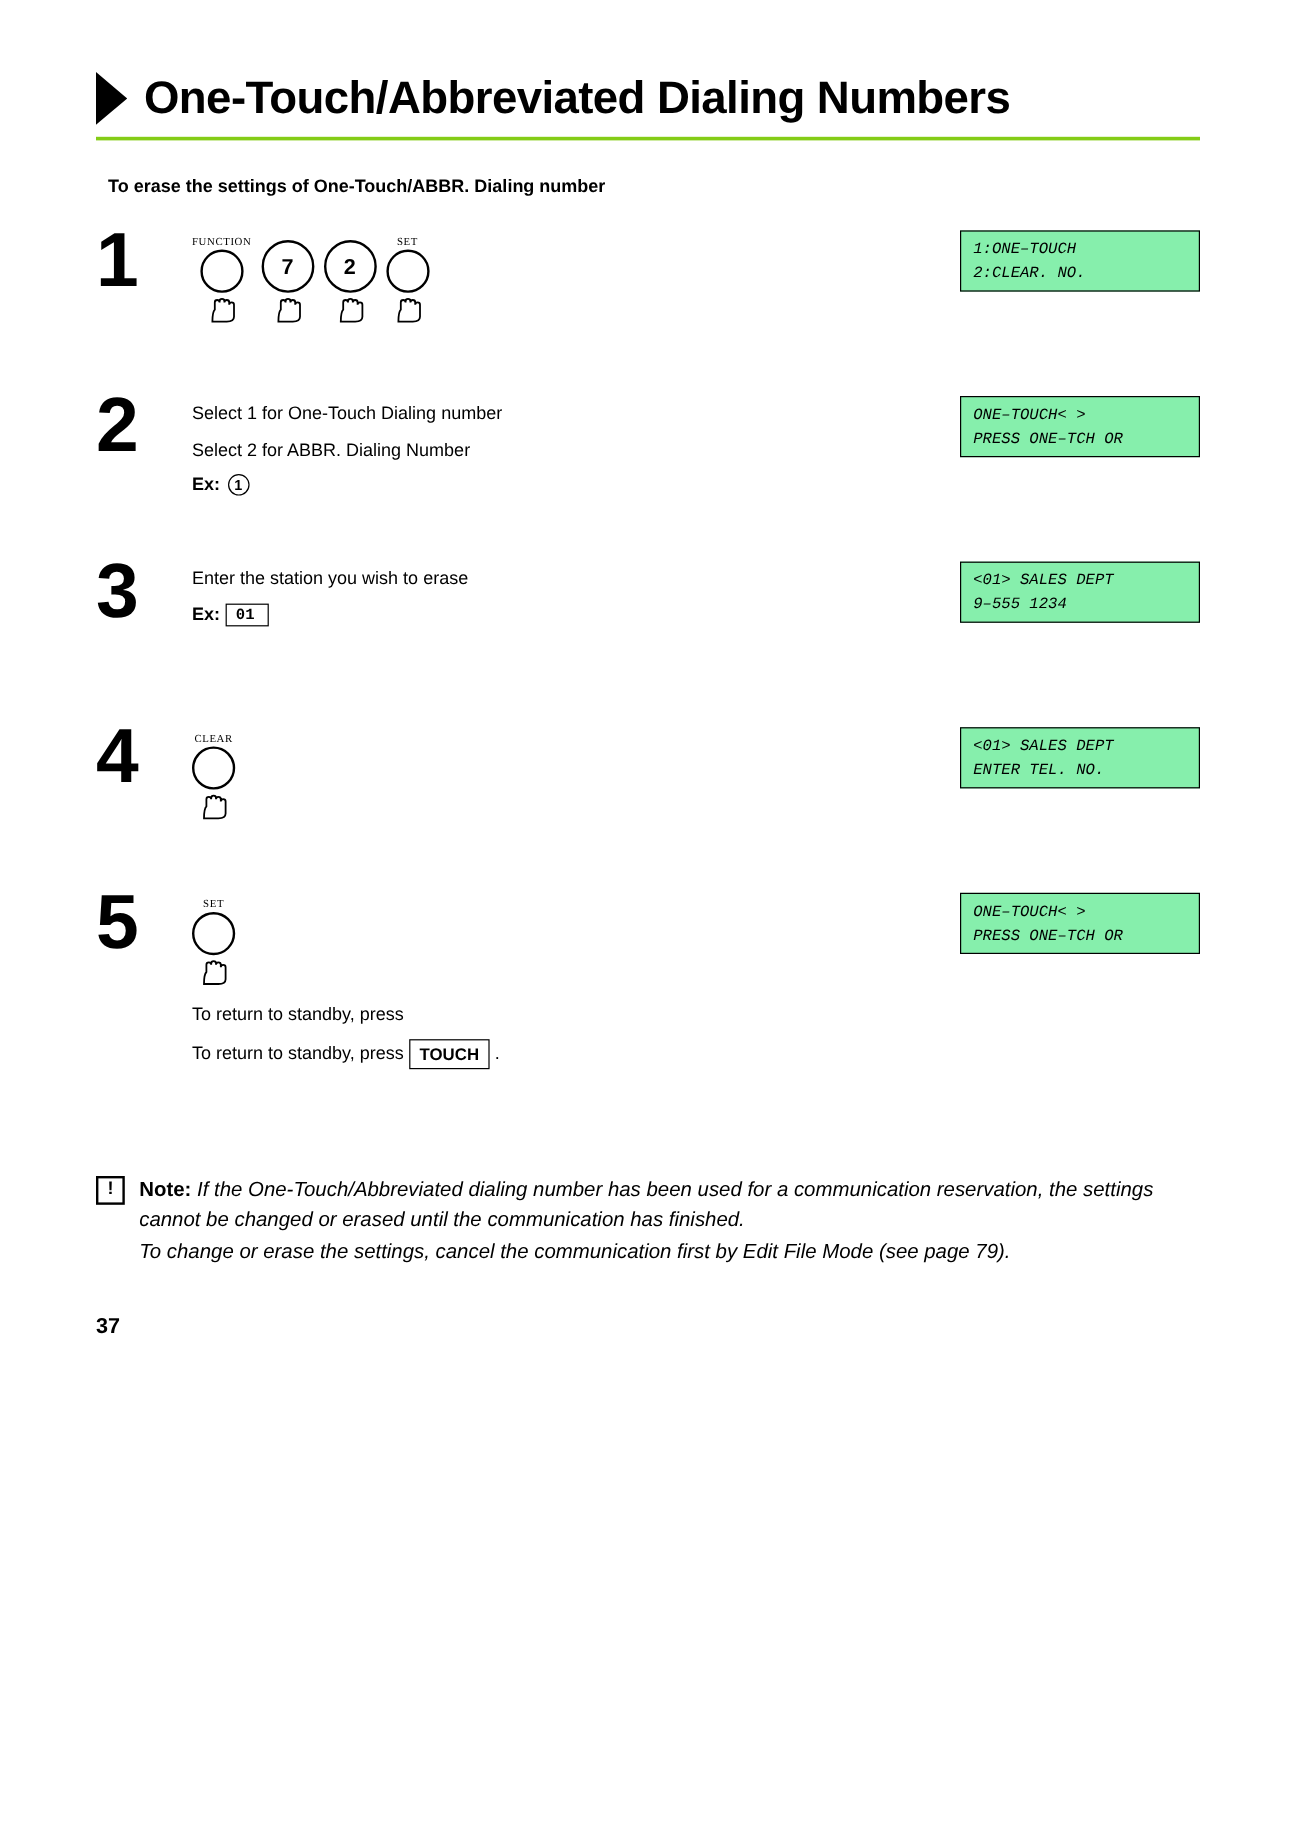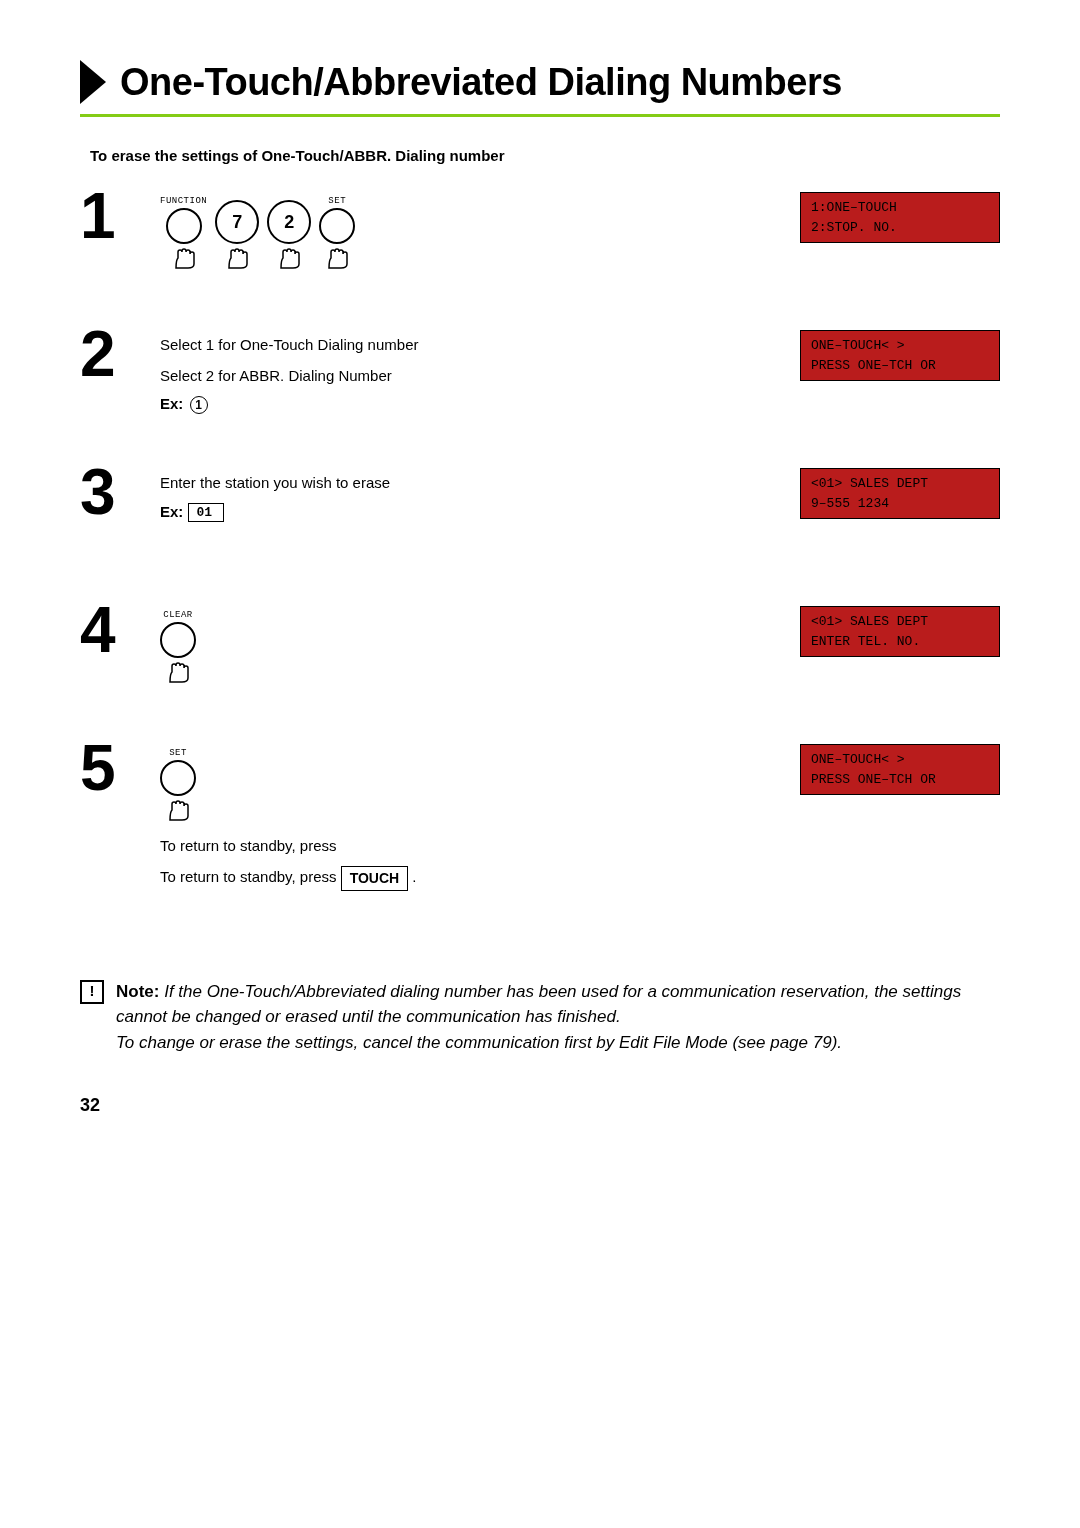--- a/index.html
+++ b/index.html
@@ -70,38 +70,39 @@
     }
 
     
     .lcd-box {
       border: 1.5px solid #000;
       padding: 5px 10px;
       font-size: 13px;
       font-family: 'Courier New', monospace;
       line-height: 1.5;
       min-width: 170px;
-      background: #b91c1c;
+      background: #86efac;
+      font-style: italic;
     }
 
     
     .key-row {
       display: flex;
       align-items: flex-end;
       gap: 8px;
       margin-bottom: 8px;
     }
 
     
     .key-label {
       font-size: 9px;
       text-align: center;
       display: block;
       margin-bottom: 2px;
-      font-family: Liberation Mono, monospace;
+      font-family: Liberation Serif, serif;
       letter-spacing: 0.5px;
     }
     .key-group {
       display: flex;
       flex-direction: column;
       align-items: center;
     }
     .round-key {
       width: 44px;
       height: 44px;
@@ -260,21 +261,21 @@
             <div class="round-key-small"></div>
             <span class="finger-icon"><svg width="32" height="24" viewBox="0 0 32 24" xmlns="http://www.w3.org/2000/svg">
     <path d="M8,22 Q8,14 10,12 L10,6 Q10,4 12,4 Q14,4 14,6 L14,5 Q14,3 16,3 Q18,3 18,5 L18,6 Q18,4 20,4 Q22,4 22,6 L22,8 Q22,6 24,6 Q26,6 26,8 L26,18 Q26,22 20,22 Z" fill="none" stroke="#000" stroke-width="1.5"></path>
   </svg></span>
           </div>
         </div>
       </div>
       <div class="step-right">
         <div class="lcd-box">
           <div>1:ONE–TOUCH</div>
-          <div>2:STOP.  NO.</div>
+          <div>2:CLEAR.  NO.</div>
         </div>
       </div>
     </div>
     <div class="step-row">
       <div class="step-number">2</div>
       <div class="step-content">
         <p class="step-text">Select 1 for One-Touch Dialing number</p>
         <p class="step-text">Select 2 for ABBR. Dialing Number</p>
         <p class="step-ex">Ex: <span class="ex-circle">1</span></p>
       </div>
@@ -344,13 +345,13 @@
 
 <div class="note-section">
   <div class="note-icon">
     <span>!</span>
   </div>
   <div class="note-text">
     <span id="note-content"><strong>Note:</strong> <em>If the One-Touch/Abbreviated dialing number has been used for a communication reservation, the settings<br>cannot be changed or erased until the communication has finished.</em><br><em>To change or erase the settings, cancel the communication first by Edit File Mode (see page 79).</em></span>
   </div>
 </div>
 
-<p class="page-number">32</p>
+<p class="page-number">37</p>
 
 </body></html>

